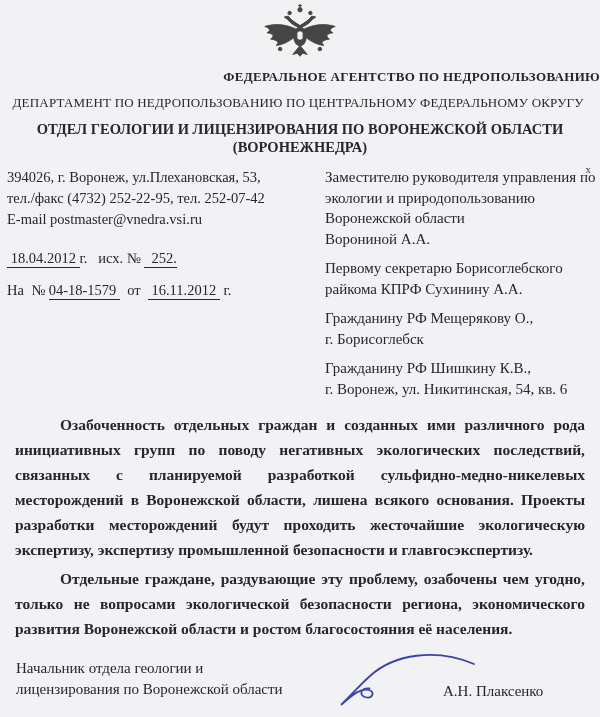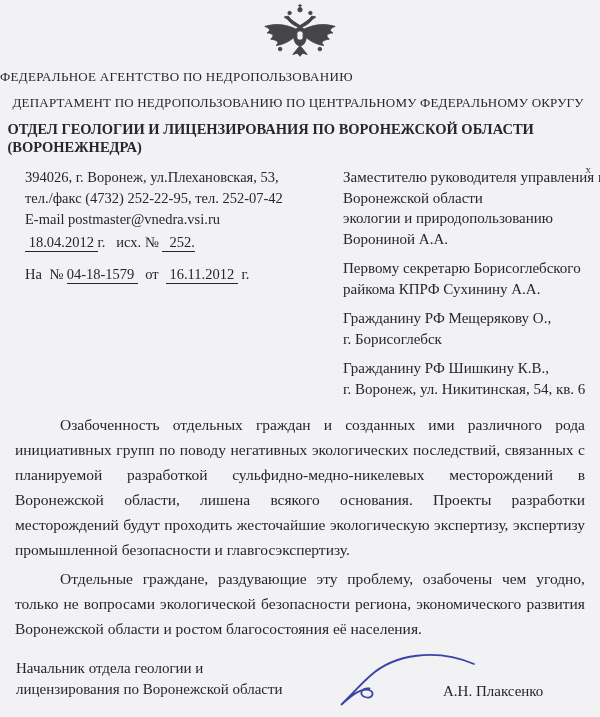--- a/index.html
+++ b/index.html
@@ -7,38 +7,38 @@
     position:relative;
     width:600px; height:717px;
     background:#f2f1f3;
     overflow:hidden;
     font-family:"Liberation Serif", serif;
     color:#26262b;
   }
   
   .emblem { display:block; margin:3px auto 0; width:98px; height:56px; opacity:.88; }
   
-  .h1 { margin-top:10px; text-align:left; font-size:13px; letter-spacing:.3px; }
+  .h1 { margin-top:10px; text-align:right; font-size:13px; letter-spacing:.3px;font-weight:bold; }
   .h2 { margin:9px auto 0; max-width:575px; font-size:13px; line-height:17px; letter-spacing:.2px; }
-  .h3 { margin:9px auto 0; max-width:585px; font-weight:bold; font-size:14.5px; line-height:18px; }
+  .h3 { margin:9px auto 0; max-width:585px; text-align:center; font-weight:bold; font-size:14.5px; line-height:18px; }
   
-  .columns { display:flex; margin-top:11px; padding-left:25px; }
+  .columns { display:flex; margin-top:11px; padding-left:7px; }
   .col-left { width:318px; flex:0 0 318px; font-size:14.5px; line-height:21px; }
   .col-left .line { white-space:nowrap; }
-  .dateline { margin-top:2px; white-space:pre; }
+  .dateline { margin-top:18px; white-space:pre; }
   .refline  { margin-top:11px; white-space:pre; }
   .u { border-bottom:1px solid #26262b; padding-bottom:1px; }
   .col-right { width:267px; font-size:15px; line-height:20.5px; }
   .recipient-group { margin-bottom:9px; }
   .recipient-group .line { white-space:nowrap; }
   
   .body-par {
     margin:4px 0 0; padding:0 15px;
     font-size:15.5px; line-height:25px;
-    text-align:justify; text-indent:45px;
+    text-align:justify; text-indent:45px;font-weight:bold;
   }
   
   .sig-block { position:relative; margin-top:17px; padding-left:16px; font-size:15px; line-height:21px; }
   .sig-title .line { white-space:nowrap; }
   .sig-name { position:absolute; left:443px; top:23px; white-space:nowrap; }
   .sig-ink { position:absolute; left:328px; top:-8px; width:152px; height:64px; }
   
   .corner-mark { position:absolute; right:9px; top:163px; font-size:11px; color:#3b3b42; }
 </style>
 </head>
@@ -76,22 +76,22 @@
       <div class="line">394026, г. Воронеж, ул.Плехановская, 53,</div>
       <div class="line">тел./факс (4732) 252-22-95, тел. 252-07-42</div>
       <div class="line">E-mail postmaster@vnedra.vsi.ru</div>
       <div class="dateline"><span class="u"> 18.04.2012 </span><span>г.   исх. № </span><span class="u">  252.</span></div>
       <div class="refline"><span>На  № </span><span class="u">04-18-1579 </span><span>  от  </span><span class="u"> 16.11.2012 </span><span> г.</span></div>
     </div>
 
     <div class="col-right">
       <div class="recipient-group">
         <div class="line">Заместителю руководителя управления по</div>
+        <div class="line">экологии и природопользованию</div>
         <div class="line">Воронежской области</div>
-        <div class="line">экологии и природопользованию</div>
         <div class="line">Ворониной А.А.</div>
       </div>
       <div class="recipient-group">
         <div class="line">Первому секретарю Борисоглебского</div>
         <div class="line">райкома КПРФ Сухинину А.А.</div>
       </div>
       <div class="recipient-group">
         <div class="line">Гражданину РФ Мещерякову О.,</div>
         <div class="line">г. Борисоглебск</div>
       </div>

